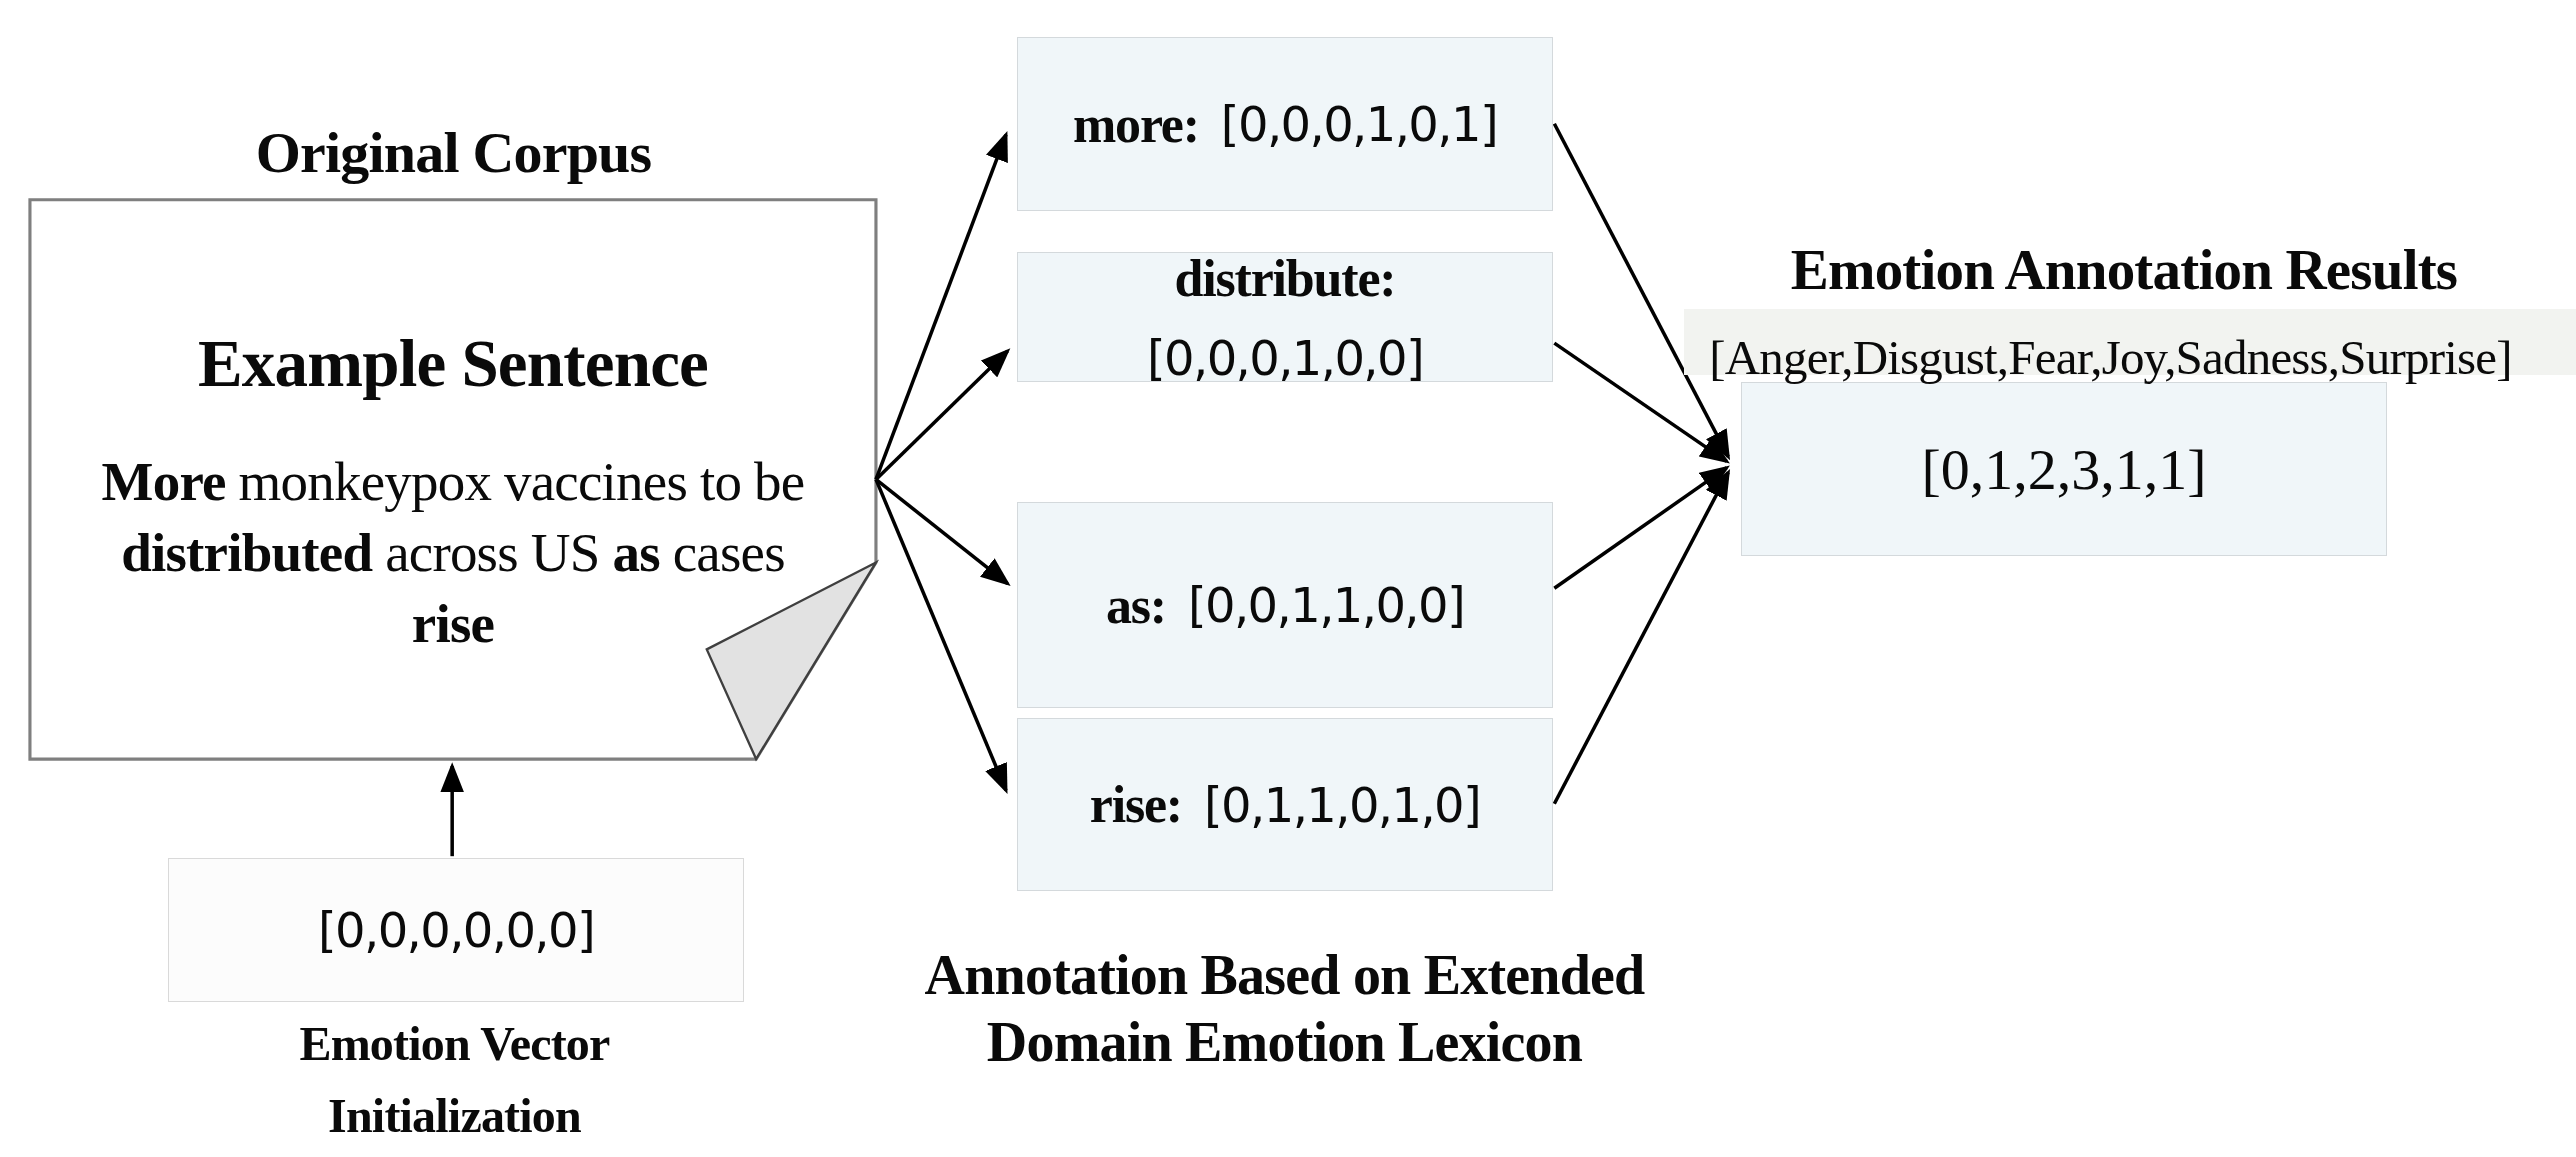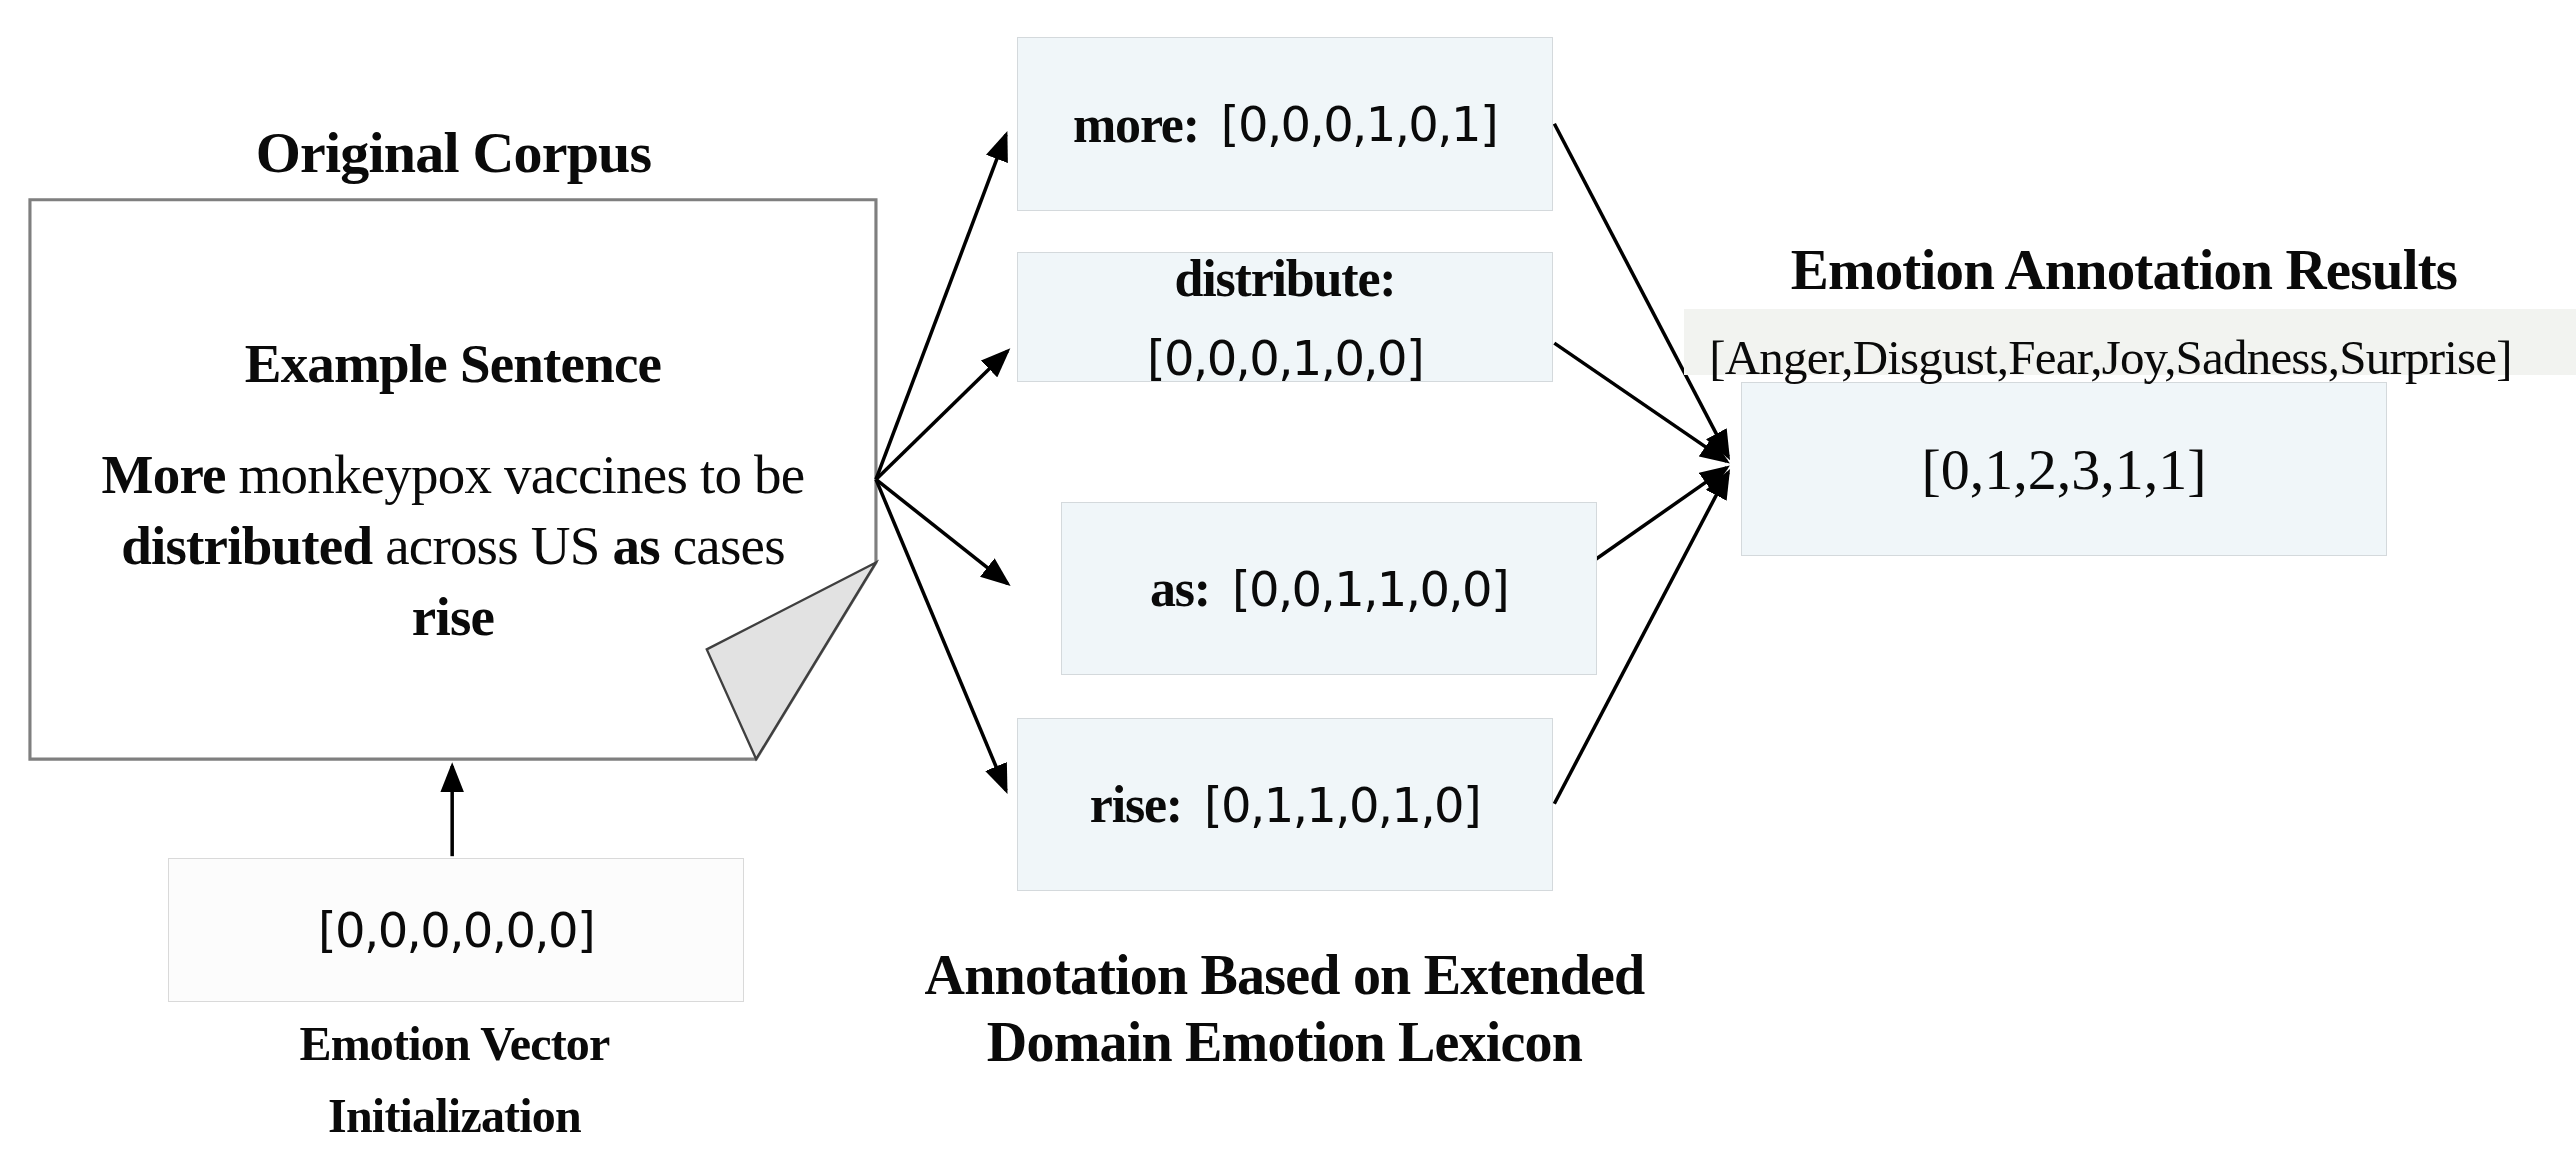--- a/index.html
+++ b/index.html
@@ -13,30 +13,30 @@
   #shapes{position:absolute;left:0;top:0;z-index:1;}
   .main-box-poly{fill:#ffffff;stroke:var(--main_border);stroke-width:4px;}
   .fold-poly{fill:var(--fold_fill);stroke:var(--fold_stroke);stroke-width:3px;stroke-linejoin:miter;}
   .arrow-line{stroke:var(--arrow);stroke-width:4.5px;fill:none;}
   .arrowhead-path{fill:var(--arrow);}
   .txt{position:absolute;z-index:3;text-align:center;}
   .bold{font-weight:bold;}
   .oc-title{left:31px;top:107px;width:845px;font-size:58px;font-weight:bold;letter-spacing:-0.8px;margin-top:12px;}
   .main-content{position:absolute;z-index:3;left:33px;top:203px;width:840px;height:550px;
     display:flex;flex-direction:column;align-items:center;justify-content:center;}
-  .main-heading{font-size:55px;font-weight:bold;margin-bottom:44px;letter-spacing:-0.8px;margin-top:28px;}
+  .main-heading{font-size:67px;font-weight:bold;margin-bottom:44px;letter-spacing:-0.8px;margin-top:28px;}
   .sentence{font-size:55px;line-height:71px;letter-spacing:-0.8px;text-align:center;}
   .lexbox{position:absolute;z-index:2;left:1017px;width:536px;background:var(--box_fill);
     border:1.6px solid var(--box_border);box-sizing:border-box;display:flex;
     flex-direction:row;align-items:center;justify-content:center;gap:22px;}
   .lexbox .word{font-size:52px;font-weight:bold;letter-spacing:-1.2px;}
   .lexbox .vec,.sans-vec{font-family:"DejaVu Sans",sans-serif;font-size:48px;letter-spacing:-1.6px;}
   #lexbox-0{top:37px;height:174px;}
   #lexbox-1{top:252px;height:130px;flex-direction:column;}
-  #lexbox-2{top:502px;height:173px;margin-left:44px;}
+  #lexbox-2{top:502px;height:206px;}
   #lexbox-3{top:718px;height:173px;}
   .init-box{position:absolute;z-index:2;left:168px;top:858px;width:576px;height:144px;
     background:var(--init_fill);border:1.6px solid var(--init_border);box-sizing:border-box;
     display:flex;align-items:center;justify-content:center;}
   .init-caption{left:102px;top:1008px;width:705px;font-size:48px;font-weight:bold;line-height:72px;letter-spacing:-0.8px;}
   .lex-caption{left:893px;top:942px;width:783px;font-size:56px;font-weight:bold;line-height:67px;letter-spacing:-0.8px;}
   .results-title{left:1708px;top:237px;width:832px;font-size:57px;font-weight:bold;letter-spacing:-0.8px;}
   .legend-band{position:absolute;z-index:2;left:1684px;top:309px;width:892px;height:66px;background:var(--band);}
   .legend-text{left:1645px;top:329px;width:931px;font-size:49px;letter-spacing:-0.8px;z-index:3;}
   .result-box{position:absolute;z-index:2;left:1741px;top:382px;width:646px;height:174px;

